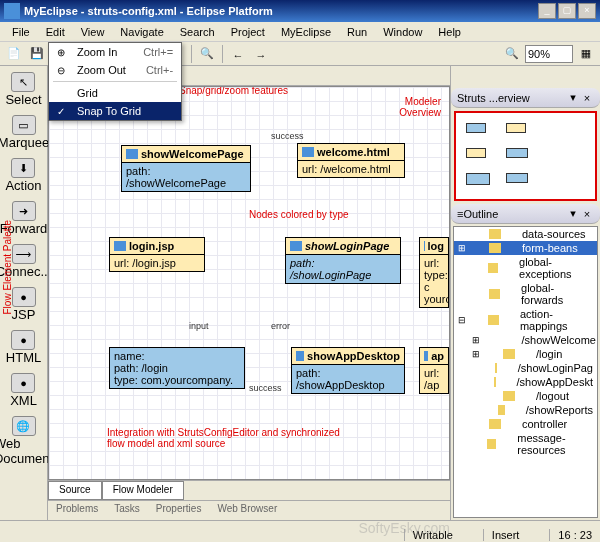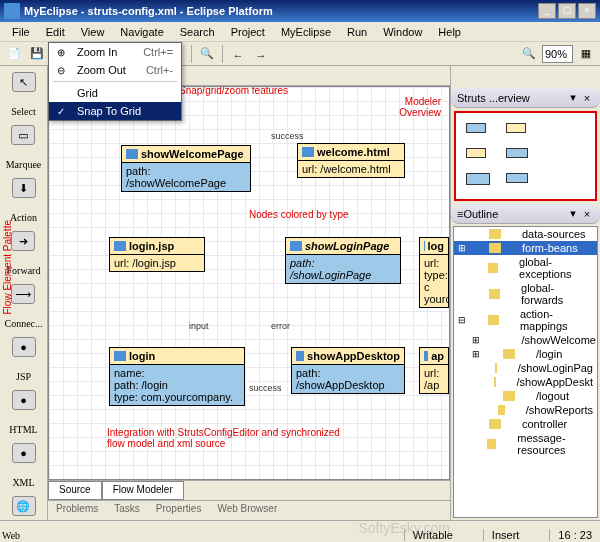--- a/index.html
+++ b/index.html
@@ -15,27 +15,27 @@
 .dropdown-item { display: flex; align-items: center; padding: 3px 8px; min-width: 130px; cursor: pointer; }
 .dropdown-item.selected { background: #0a246a; color: white; }
 .dd-icon { width: 16px; margin-right: 4px; font-size: 10px; }
 .dd-label { flex: 1; }
 .dd-shortcut { margin-left: 20px; color: #666; }
 .dropdown-item.selected .dd-shortcut, .dropdown-item:hover .dd-shortcut { color: white; }
 .dd-sep { height: 1px; background: #ccc; margin: 2px 4px; }
 .toolbar { height: 24px; background: #ece9d8; border-bottom: 1px solid #aaa; display: flex; align-items: center; padding: 0 4px; gap: 3px; }
 .tb-btn { width: 20px; height: 20px; border: 1px solid transparent; display: flex; align-items: center; justify-content: center; cursor: pointer; }
 .tb-sep { width: 1px; height: 18px; background: #aaa; margin: 0 2px; }
-.tb-zoom { width: 31px; height: 18px; border: 1px solid #888; background: white; padding: 0 2px; }
+.tb-zoom { width: 48px; height: 18px; border: 1px solid #888; background: white; padding: 0 2px; }
 .main { display: flex; height: 454px; }
 .palette { width: 48px; background: #ece9d8; border-right: 1px solid #aaa; display: flex; flex-direction: column; align-items: center; padding-top: 4px; gap: 4px; }
 .pal-label { writing-mode: vertical-rl; transform: rotate(180deg); color: #d00; font-size: 10px; position: absolute; left: 2px; top: 220px; }
 .pal-item { display: flex; flex-direction: column; align-items: center; cursor: pointer; padding: 2px; }
 .pal-icon { width: 24px; height: 20px; background: #ddd; border: 1px solid #888; border-radius: 3px; display: flex; align-items: center; justify-content: center; }
-.pal-text { font-size: 10px; margin-top: 14px; font-family: Liberation Serif, serif; }
+.pal-text { font-size: 13px; margin-top: 0; }
 .center { flex: 1; display: flex; flex-direction: column; position: relative; }
 .canvas { flex: 1; background: white; background-image: linear-gradient(#e8e8f0 1px, transparent 1px), linear-gradient(90deg, #e8e8f0 1px, transparent 1px); background-size: 14px 14px; position: relative; overflow: hidden; border: 1px solid #888; }
 .node { position: absolute; border: 1px solid #000; font-size: 9px; }
 .node-head { background: #ffecb3; padding: 2px 4px; border-bottom: 1px solid #000; font-weight: bold; display: flex; align-items: center; gap: 3px; }
 .node-body { padding: 2px 4px; }
 .node.blue .node-body { background: #9ec9e8; }
 .node.yellow .node-body { background: #ffecb3; }
 .node.blue .node-head { background: #ffecb3; }
 .node-icon { width: 12px; height: 10px; background: #4a90d9; }
 .edge-label { position: absolute; font-size: 9px; color: #333; }
@@ -197,21 +197,20 @@
         </div>
         <div class="node blue" style="left: 236px; top: 150px; width: 116px; font-style: italic;">
           <div class="node-head"><span class="node-icon"></span>showLoginPage</div>
           <div class="node-body">path:<br>/showLoginPage</div>
         </div>
         <div class="node yellow" style="left: 370px; top: 150px; width: 30px;">
           <div class="node-head"><span class="node-icon"></span>log</div>
           <div class="node-body">url:<br>type: c<br>yourcom</div>
         </div>
         <div class="node blue" style="left: 60px; top: 260px; width: 136px;">
-          <div class="node-head"><span class="node-icon"></span>login</div>
           <div class="node-body">name:<br>path: /login<br>type: com.yourcompany.</div>
         </div>
         <div class="node blue" style="left: 242px; top: 260px; width: 114px;">
           <div class="node-head"><span class="node-icon"></span>showAppDesktop</div>
           <div class="node-body">path:<br>/showAppDesktop</div>
         </div>
         <div class="node yellow" style="left: 370px; top: 260px; width: 30px;">
           <div class="node-head"><span class="node-icon"></span>ap</div>
           <div class="node-body">url: /ap</div>
         </div>

